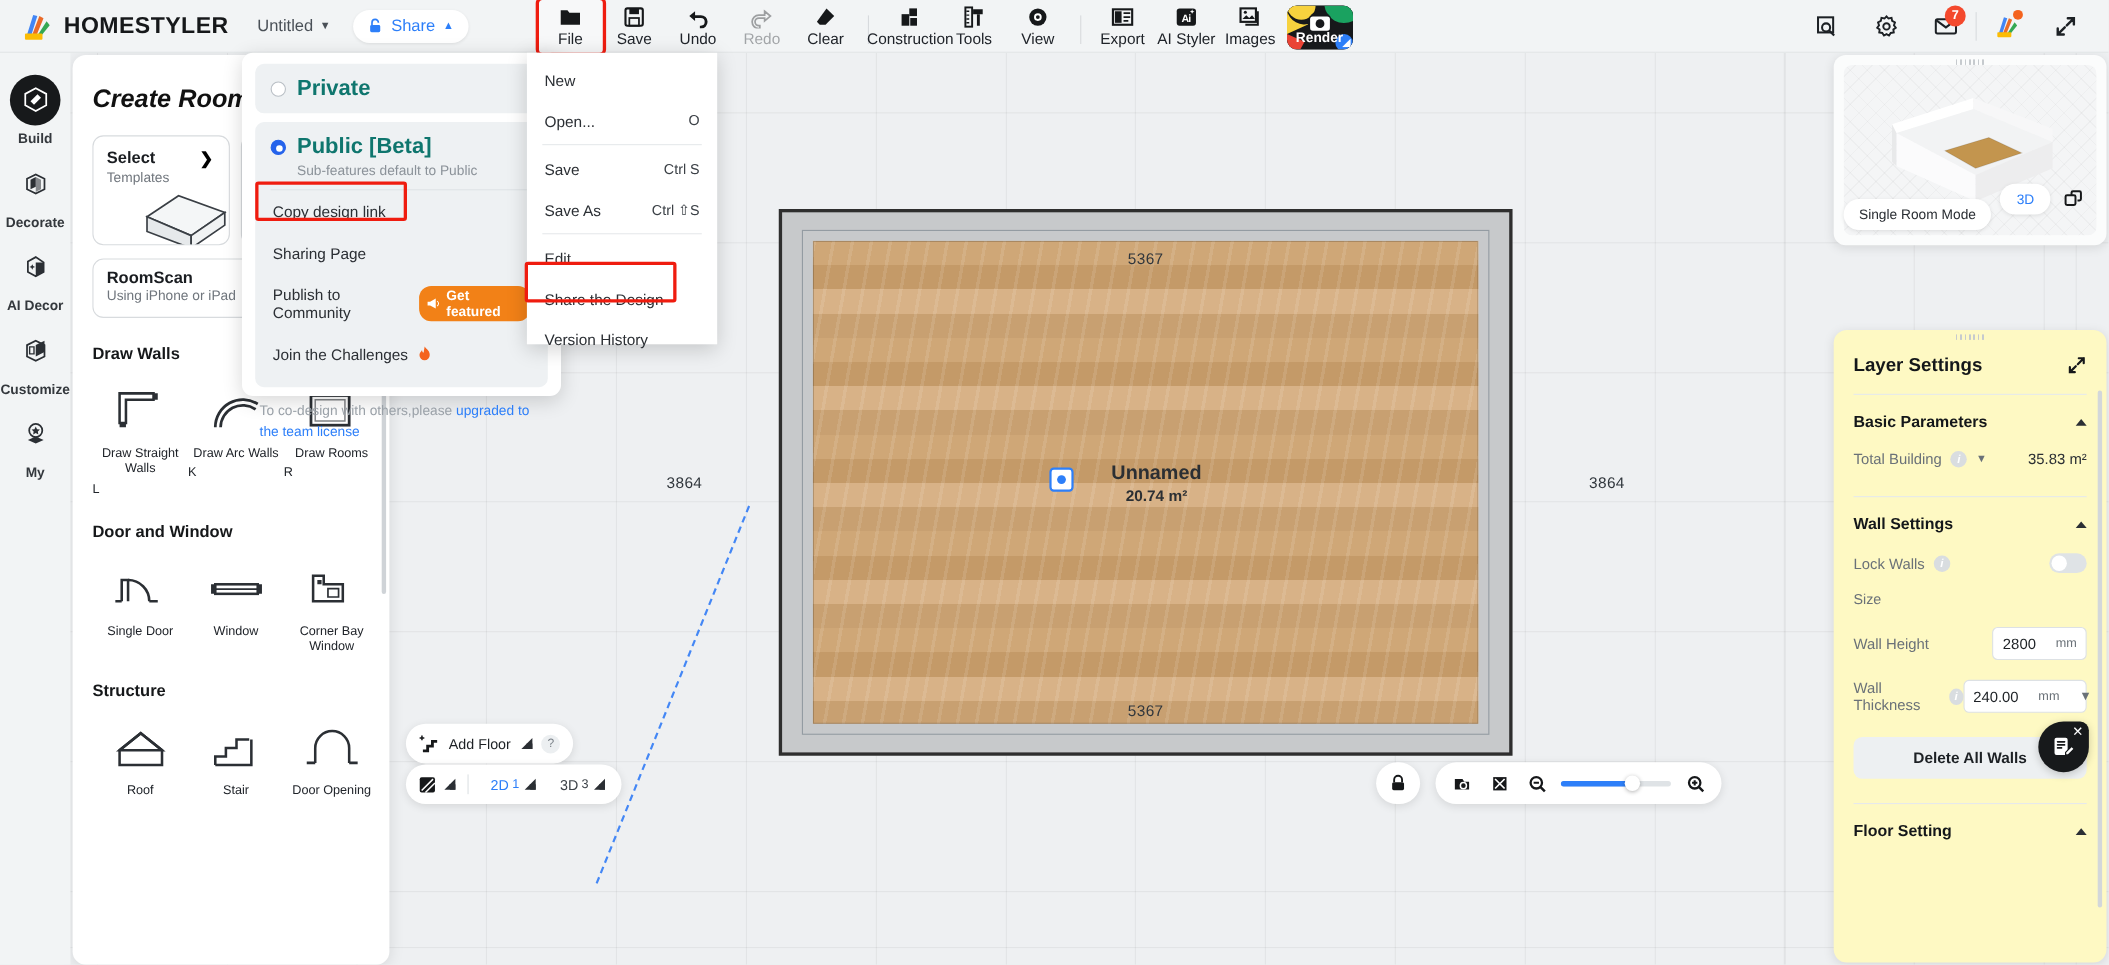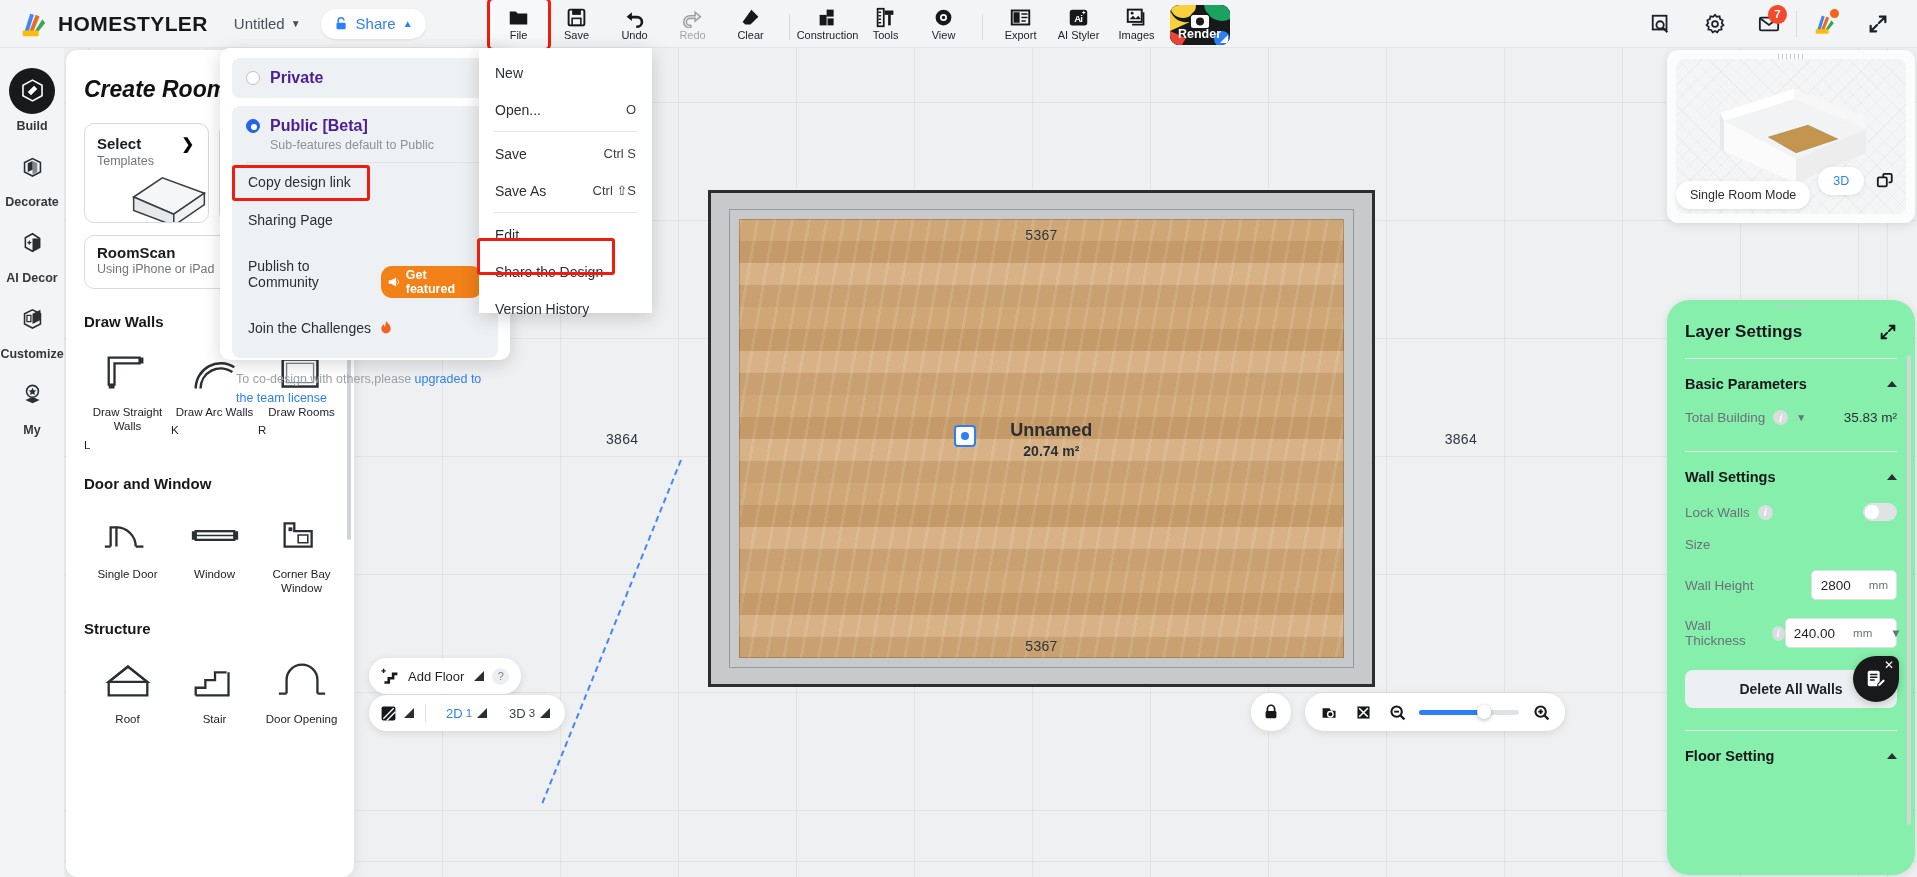--- a/index.html
+++ b/index.html
@@ -83,21 +83,21 @@
     box-shadow: 0 1px 3px rgba(0,0,0,.09);
   }
   .caret { font-size: 10px; }
 
   #tools { display: flex; align-items: flex-end; margin-left: 64px; height: 48px; }
   .tool {
     width: 58px; height: 48px; display: flex; flex-direction: column;
     align-items: center; justify-content: center; gap: 1px; cursor: pointer; position: relative;
   }
   .tool .ti { height: 22px; display: flex; align-items: flex-end; }
-  .tool .tl { font-size: 11px; color: #20242a; }
+  .tool .tl { font-size: 14px; color: #20242a; }
   .tool.disabled .tl, .tool.disabled svg { opacity: .38; }
   .tool-sep { width: 1px; height: 26px; background: #d7dadd; margin: 0 9px 8px; }
   .tool.highlighted { outline: 3px solid #ef1c0f; border-radius: 3px; background: #f7f8f9; }
   .render-chip {
     width: 60px; height: 40px; border-radius: 9px; margin: 0 4px 3px;
     position: relative; overflow: hidden; cursor: pointer;
     background: #17191b; display:flex; align-items:flex-end; justify-content:center;
   }
   .render-chip .rlabel { font-size: 12.5px; font-weight: 700; color: #fff; margin-bottom: 4px; z-index:3; }
 
@@ -160,30 +160,30 @@
     position: absolute; left: 220px; top: 48px; width: 290px; height: 312px;
     background: #fff; border-radius: 10px; z-index: 60;
     box-shadow: 0 4px 18px rgba(0,0,0,.16); padding: 10px 0 0;
   }
   .sp-block { margin: 0 12px; background: #eef1f3; border-radius: 8px; padding: 11px 14px; }
   .sp-block + .sp-block { margin-top: 8px; }
   .sp-row { display: flex; align-items: center; gap: 10px; cursor: pointer; }
   .radio { width: 14px; height: 14px; border-radius: 50%; border: 1.5px solid #b9bfc5; background:#fff; flex: none; }
   .radio.on { border-color: #2563eb; background: #2563eb; position: relative; }
   .radio.on::after { content:""; position:absolute; left:4px; top:4px; width:6px; height:6px; border-radius:50%; background:#fff; }
-  .sp-title { font-size: 16px; font-weight: 700; color: #4c1d95; }
+  .sp-title { font-size: 20px; font-weight: 700; color: #0f766e; }
   .sp-sub { font-size: 12.5px; color: #8b9299; margin: 3px 0 0 24px; }
   .sp-divider { height: 1px; background: #dfe3e6; margin: 10px 0 0; }
   .sp-item {
     font-size: 14px; color: #2b2f34; padding: 11px 2px 11px 2px; cursor: pointer;
     display: flex; align-items: center; gap: 8px;
   }
   .getfeat {
     background: #f28117; color: #fff; font-size: 12.5px; font-weight: 700;
-    border-radius: 11px; padding: 2px 9px 2px 6px; display: flex; align-items: center; gap: 5px; margin-top: 16px;
+    border-radius: 11px; padding: 2px 9px 2px 6px; display: flex; align-items: center; gap: 5px;
   }
   .sp-foot { font-size: 12.5px; color: #9aa1a8; line-height: 1.5; padding: 12px 16px 0; }
   .sp-foot a { color: #2d7ff9; text-decoration: none; cursor: pointer; }
   .hl-copy {
     position: absolute; left: 232px; top: 165px; width: 138px; height: 36px;
     border: 3px solid #ef1c0f; border-radius: 3px; z-index: 70; pointer-events: none;
   }
 
   
   #fileMenu {
@@ -221,21 +221,21 @@
       #f4f5f6; }
   .pv-btns { position: absolute; left: 9px; right: 9px; bottom: 14px; display: flex; align-items: center; gap: 8px; }
   .pv-mode { background: #fff; border-radius: 16px; height: 28px; padding: 0 14px; font-size: 12.5px;
              color: #2a2e33; display: flex; align-items: center; cursor: pointer; box-shadow: 0 1px 4px rgba(0,0,0,.10); margin-top: 28px; }
   .pv-3d { background: #fff; border-radius: 16px; height: 28px; width: 46px; font-size: 12.5px; color: #2d7ff9;
            display: flex; align-items: center; justify-content: center; cursor: pointer; box-shadow: 0 1px 4px rgba(0,0,0,.10); }
   .pv-pop { width: 26px; height: 26px; display: flex; align-items: center; justify-content: center; cursor: pointer; }
 
   #layerPanel {
     position: absolute; right: 2px; top: 300px; width: 248px; height: 575px;
-    background: #86efac; border-radius: 22px; z-index: 25;
+    background: #fef9c3; border-radius: 12px; z-index: 25;
     box-shadow: 0 2px 10px rgba(0,0,0,.10); padding: 0 18px; overflow: hidden;
   }
   #layerPanel .pv-grip { position:absolute; left:50%; top:4px; transform:translateX(-50%);
      width: 26px; height: 5px;
      background: repeating-linear-gradient(to right,#c6cace 0 1.5px, transparent 1.5px 4px); }
   .lp-head { display: flex; align-items: center; justify-content: space-between; padding: 22px 0 0; }
   .lp-title { font-size: 17px; font-weight: 700; color: #14171a; }
   .lp-rule { height: 1px; background: #e6e9eb; margin: 16px 0 0; }
   .lp-sect { display: flex; align-items: center; justify-content: space-between; margin: 17px 0 0; }
   .lp-sect-t { font-size: 14.5px; font-weight: 700; color: #14171a; }

